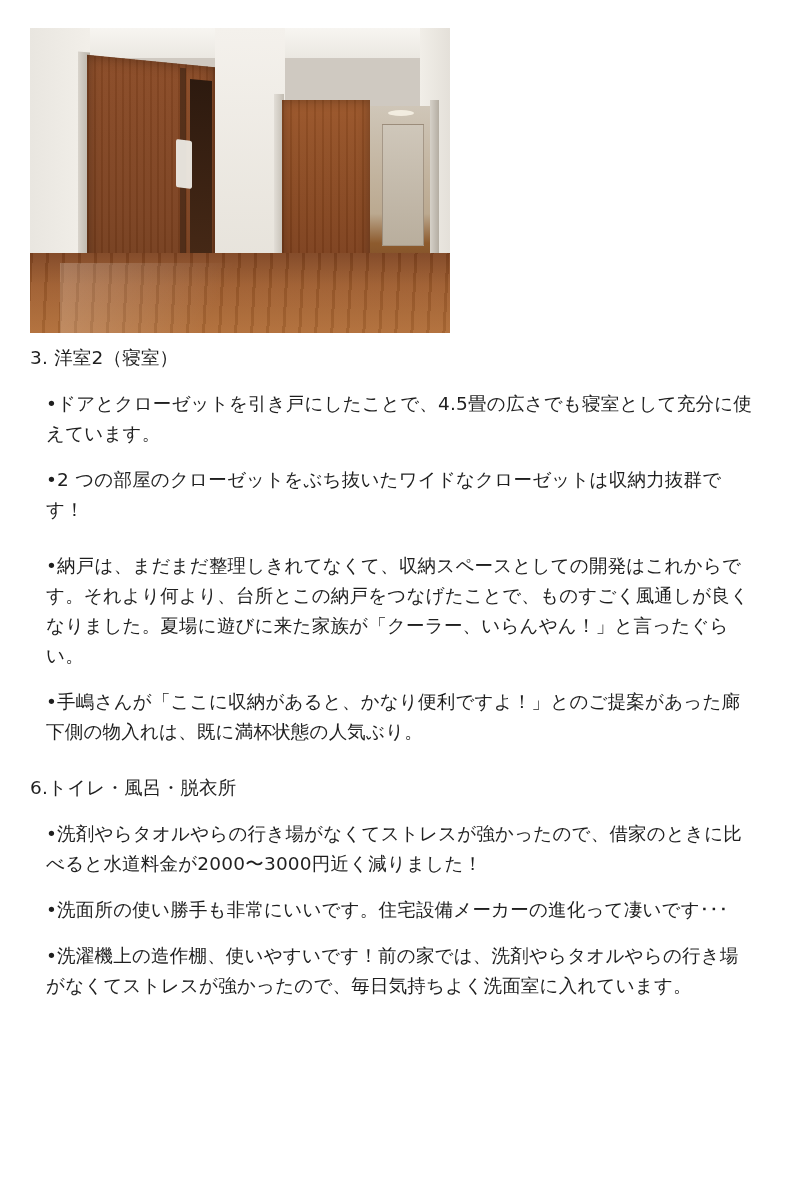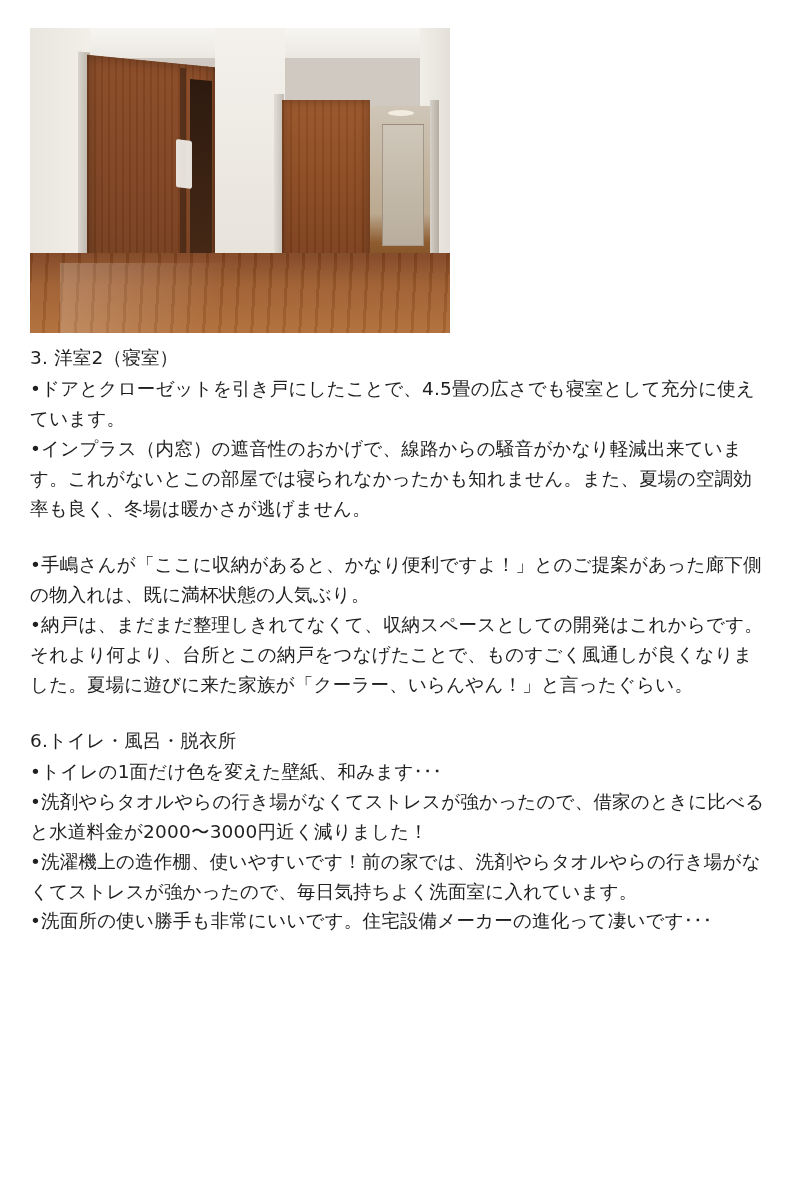--- a/index.html
+++ b/index.html
@@ -192,21 +192,21 @@
     color: #1f1f1f;
     width: 740px;
   }
   .section { margin: 0 0 26px 0; }
   .section:last-child { margin-bottom: 0; }
   .heading {
     margin: 0 0 1px 0;
     font-weight: 400;
   }
   .para {
-    margin: 0;
+    margin: 16px;
     text-indent: 0;
   }
 </style>
 </head>
 <body>
 
 <div class="page">
 
   <div class="photo-wrap">
     <div class="photo">
@@ -236,30 +236,29 @@
       <div class="floor"></div>
       <div class="floor-sheen"></div>
     </div>
   </div>
 
   <div class="body-text">
 
     <div class="section">
       <p class="heading">3. 洋室2（寝室）</p>
       <p class="para">•ドアとクローゼットを引き戸にしたことで、4.5畳の広さでも寝室として充分に使えています。</p>
-      <p class="para">•インプラス（内窓）の遮音性のおかげで、線路からの騒音がかなり軽減出来ています。これがないとこの部屋では寝られなかったかも知れません。また、夏場の空調効率も良く、冬場は暖かさが逃げません。</p>
+      <p class="para">•2 つの部屋のクローゼットをぶち抜いたワイドなクローゼットは収納力抜群です！</p>
     </div>
 
     <div class="section">
+      <p class="para">•納戸は、まだまだ整理しきれてなくて、収納スペースとしての開発はこれからです。それより何より、台所とこの納戸をつなげたことで、ものすごく風通しが良くなりました。夏場に遊びに来た家族が「クーラー、いらんやん！」と言ったぐらい。</p>
       <p class="para">•手嶋さんが「ここに収納があると、かなり便利ですよ！」とのご提案があった廊下側の物入れは、既に満杯状態の人気ぶり。</p>
-      <p class="para">•納戸は、まだまだ整理しきれてなくて、収納スペースとしての開発はこれからです。それより何より、台所とこの納戸をつなげたことで、ものすごく風通しが良くなりました。夏場に遊びに来た家族が「クーラー、いらんやん！」と言ったぐらい。</p>
     </div>
 
     <div class="section">
       <p class="heading">6.トイレ・風呂・脱衣所</p>
-      <p class="para">•トイレの1面だけ色を変えた壁紙、和みます･･･</p>
       <p class="para">•洗剤やらタオルやらの行き場がなくてストレスが強かったので、借家のときに比べると水道料金が2000〜3000円近く減りました！</p>
+      <p class="para">•洗面所の使い勝手も非常にいいです。住宅設備メーカーの進化って凄いです･･･</p>
       <p class="para">•洗濯機上の造作棚、使いやすいです！前の家では、洗剤やらタオルやらの行き場がなくてストレスが強かったので、毎日気持ちよく洗面室に入れています。</p>
-      <p class="para">•洗面所の使い勝手も非常にいいです。住宅設備メーカーの進化って凄いです･･･</p>
     </div>
 
   </div>
 </div>
 
 </body></html>

